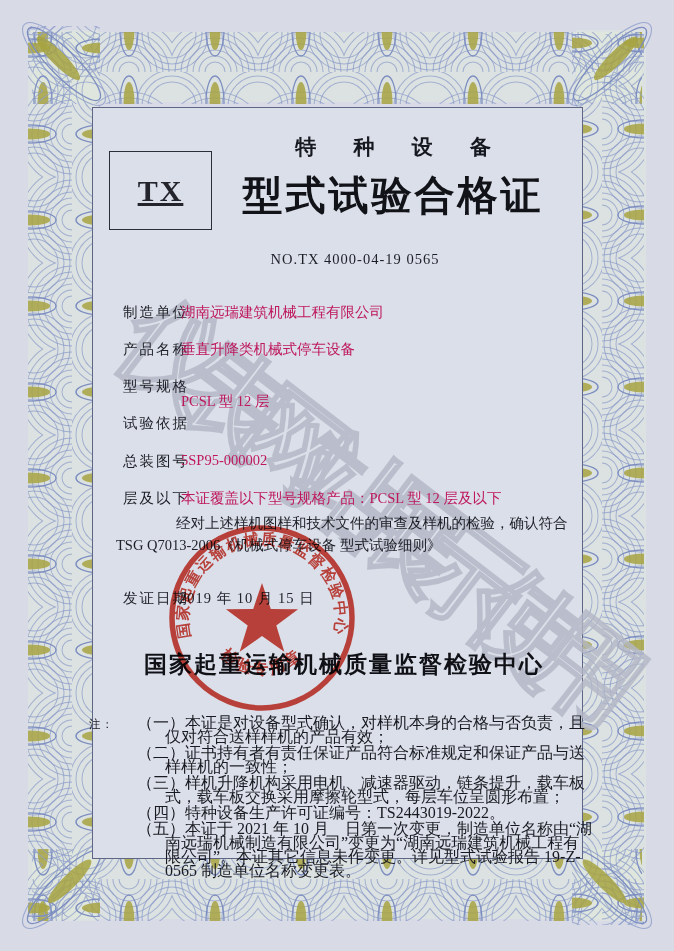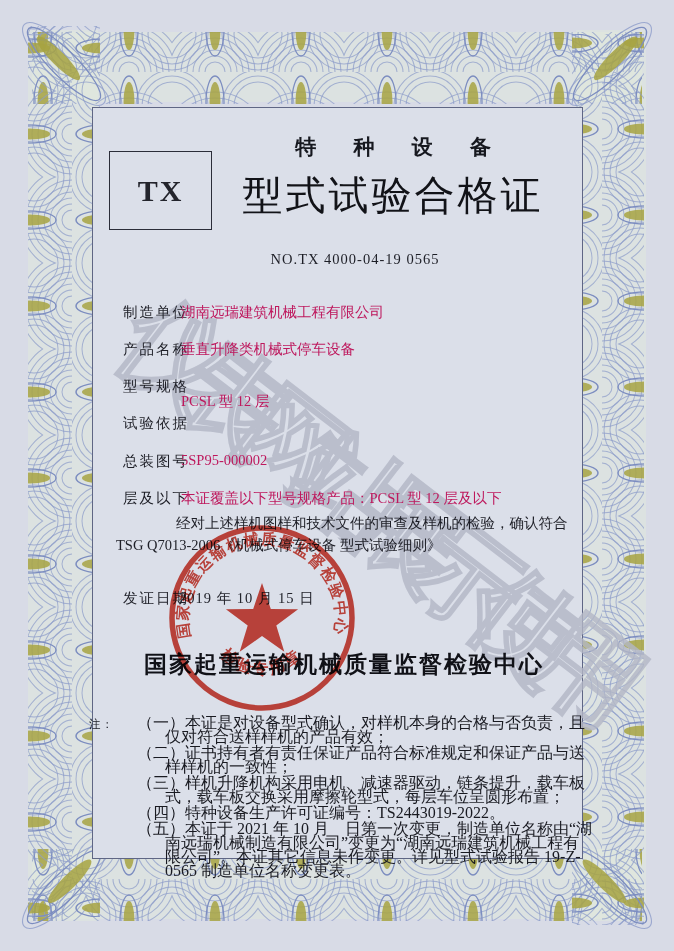--- a/index.html
+++ b/index.html
@@ -7,25 +7,25 @@
     position:relative;width:674px;height:951px;margin:0 auto;
     background:#d8dbe6;overflow:hidden;
     font-family:"Liberation Serif","DejaVu Serif",serif;
     color:#23242c;
   }
   .layer{position:absolute;left:0;top:0;width:674px;height:951px;}
   .abs{position:absolute;}
   .tx-box{
     left:109px;top:151px;width:101px;height:77px;
     border:1.5px solid #2b2d39;display:flex;align-items:center;justify-content:center;
-    font-size:30px;font-weight:700;letter-spacing:2px;background:transparent;
+    font-size:30px;font-weight:700;letter-spacing:2px;background:transparent;text-decoration:underline;
   }
   .title-area{left:212px;top:133px;width:362px;text-align:center;}
   .title-sub{font-size:21px;font-weight:700;letter-spacing:16px;text-indent:16px;color:#16181f;}
-  .title-main{font-size:40px;font-weight:400;letter-spacing:3px;margin-top:7px;color:#121318;}
+  .title-main{font-size:40px;font-weight:700;letter-spacing:3px;margin-top:7px;color:#121318;}
   .cert-no{left:205px;top:251px;width:300px;text-align:center;font-size:14.5px;letter-spacing:1px;color:#1d1e26;}
   .field-label{font-size:14.5px;letter-spacing:2px;color:#1d1e26;}
   .field-value{font-size:14.5px;color:#be185d;}
   .row-label{left:123px;font-family:Liberation Mono, monospace;}
   .row-value{left:181px;}
   .para{left:116px;top:512px;width:462px;font-size:14.5px;line-height:22px;text-indent:60px;color:#1d1e26;}
   .issue-label{left:123px;top:589px;font-size:14.5px;letter-spacing:2px;}
   .issue-value{left:179px;top:589px;font-size:14.5px;letter-spacing:1px;}
   .authority{left:0;top:649px;width:674px;text-align:center;font-size:23px;font-weight:700;letter-spacing:2px;padding-left:14px;box-sizing:border-box;color:#101117;}
   .notes-label{left:89px;top:717px;font-size:11.5px;letter-spacing:1px;}

